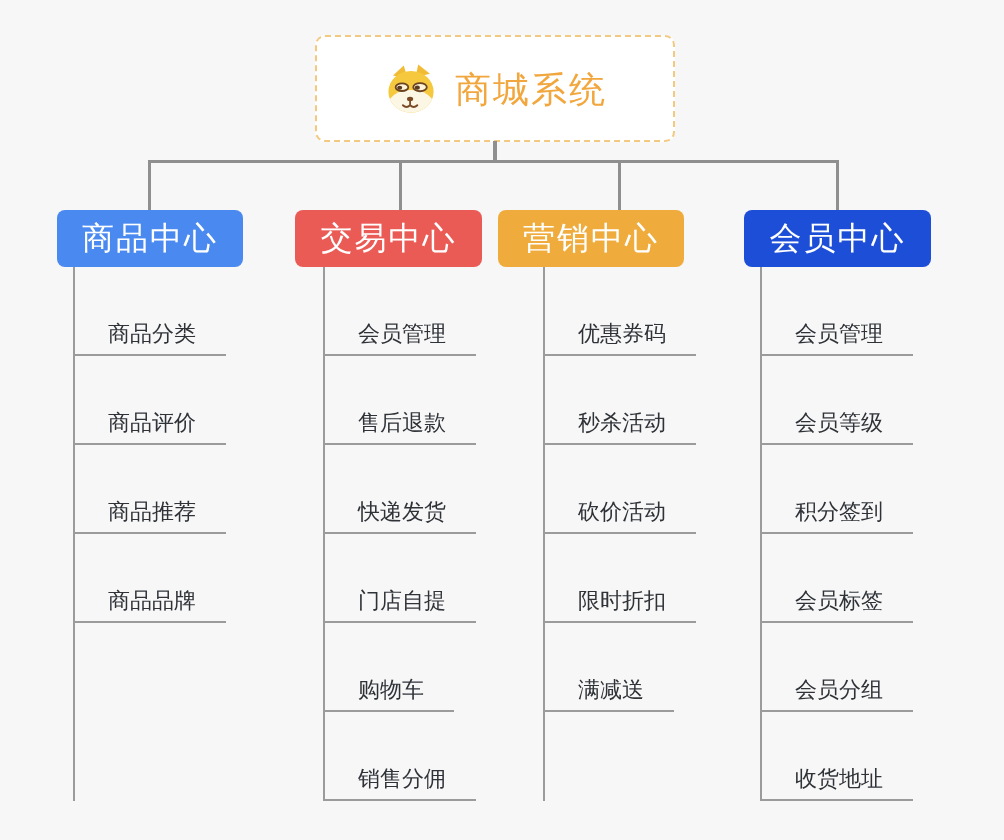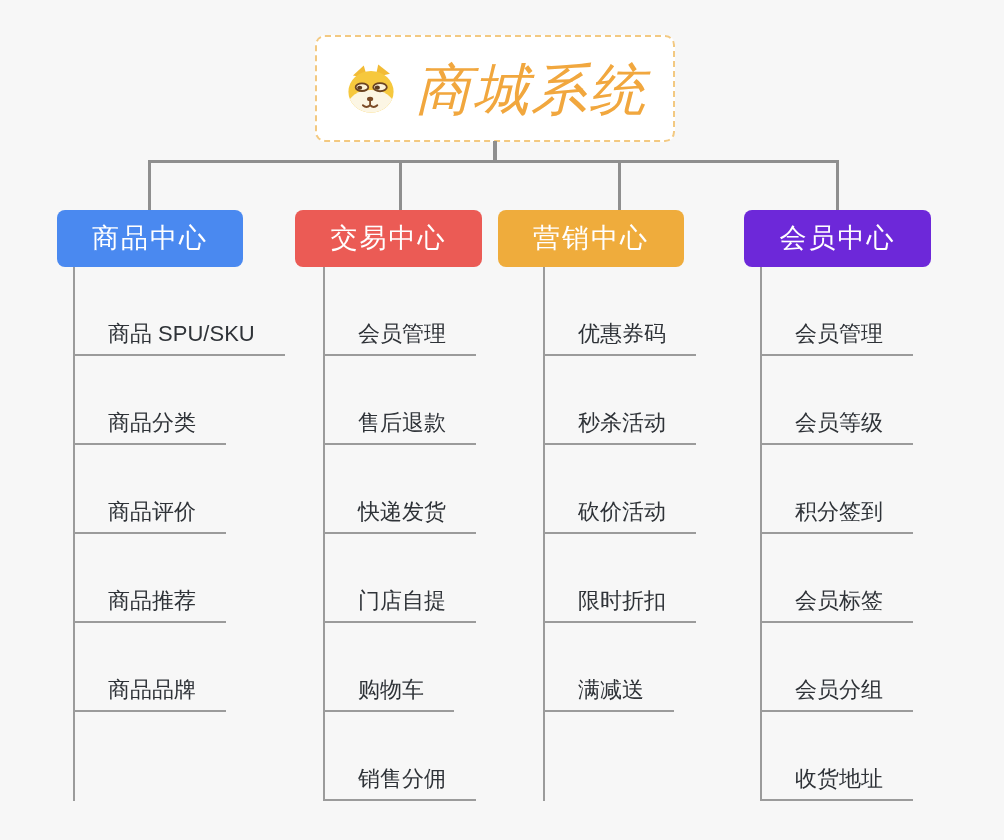--- a/index.html
+++ b/index.html
@@ -23,27 +23,26 @@
     box-sizing: border-box;
     background: #ffffff;
     border: 2px dashed #f3c981;
     border-radius: 10px;
     display: flex;
     align-items: center;
     justify-content: center;
     gap: 16px;
   }
   .root-title {
-    font-size: 56px;
+    font-size: 36px;
     color: #f1a73e;
     font-weight: 500;
     letter-spacing: 2px;
     line-height: 1;
     padding-top: 2px;
-    font-style: italic;
   }
   .doge { width: 56px; height: 54px; display: inline-block; }
 
   
   .conn { position: absolute; background: #8f8f8f; }
   .stem  { left: 493px; top: 141px; width: 4px;  height: 22px; }
   .bus   { left: 148px; top: 160px; width: 691px; height: 3px; }
   .drop  { top: 160px; width: 3px; height: 50px; }
   .drop1 { left: 148px; }
   .drop2 { left: 399px; }
@@ -52,29 +51,29 @@
 
   
   .branch {
     position: absolute;
     top: 210px;
     height: 57px;
     line-height: 57px;
     border-radius: 8px;
     text-align: center;
     color: #ffffff;
-    font-size: 27px;
+    font-size: 32px;
     font-weight: 500;
     letter-spacing: 2px;
     cursor: default;
   }
   .b1 { left: 57px;  width: 186px; background: #4a89f0; }
   .b2 { left: 295px; width: 187px; background: #eb5b55; }
   .b3 { left: 498px; width: 186px; background: #efac3c; }
-  .b4 { left: 744px; width: 187px; background: #6d28d9; }
+  .b4 { left: 744px; width: 187px; background: #1d4ed8; }
 
   
   .col {
     position: absolute;
     top: 267px;
     height: 534px;
     border-left: 2px solid #9b9b9b;
     display: flex;
     flex-direction: column;
   }
@@ -132,23 +131,20 @@
   <div class="conn drop drop3"></div>
   <div class="conn drop drop4"></div>
 
   <div class="branch b1">商品中心</div>
   <div class="branch b2">交易中心</div>
   <div class="branch b3">营销中心</div>
   <div class="branch b4">会员中心</div>
 
   <div class="col c1">
     <div class="leaf">
-        <span>商品 SPU/SKU</span>
-      </div>
-    <div class="leaf">
         <span>商品分类</span>
       </div>
     <div class="leaf">
         <span>商品评价</span>
       </div>
     <div class="leaf">
         <span>商品推荐</span>
       </div>
     <div class="leaf">
         <span>商品品牌</span>

